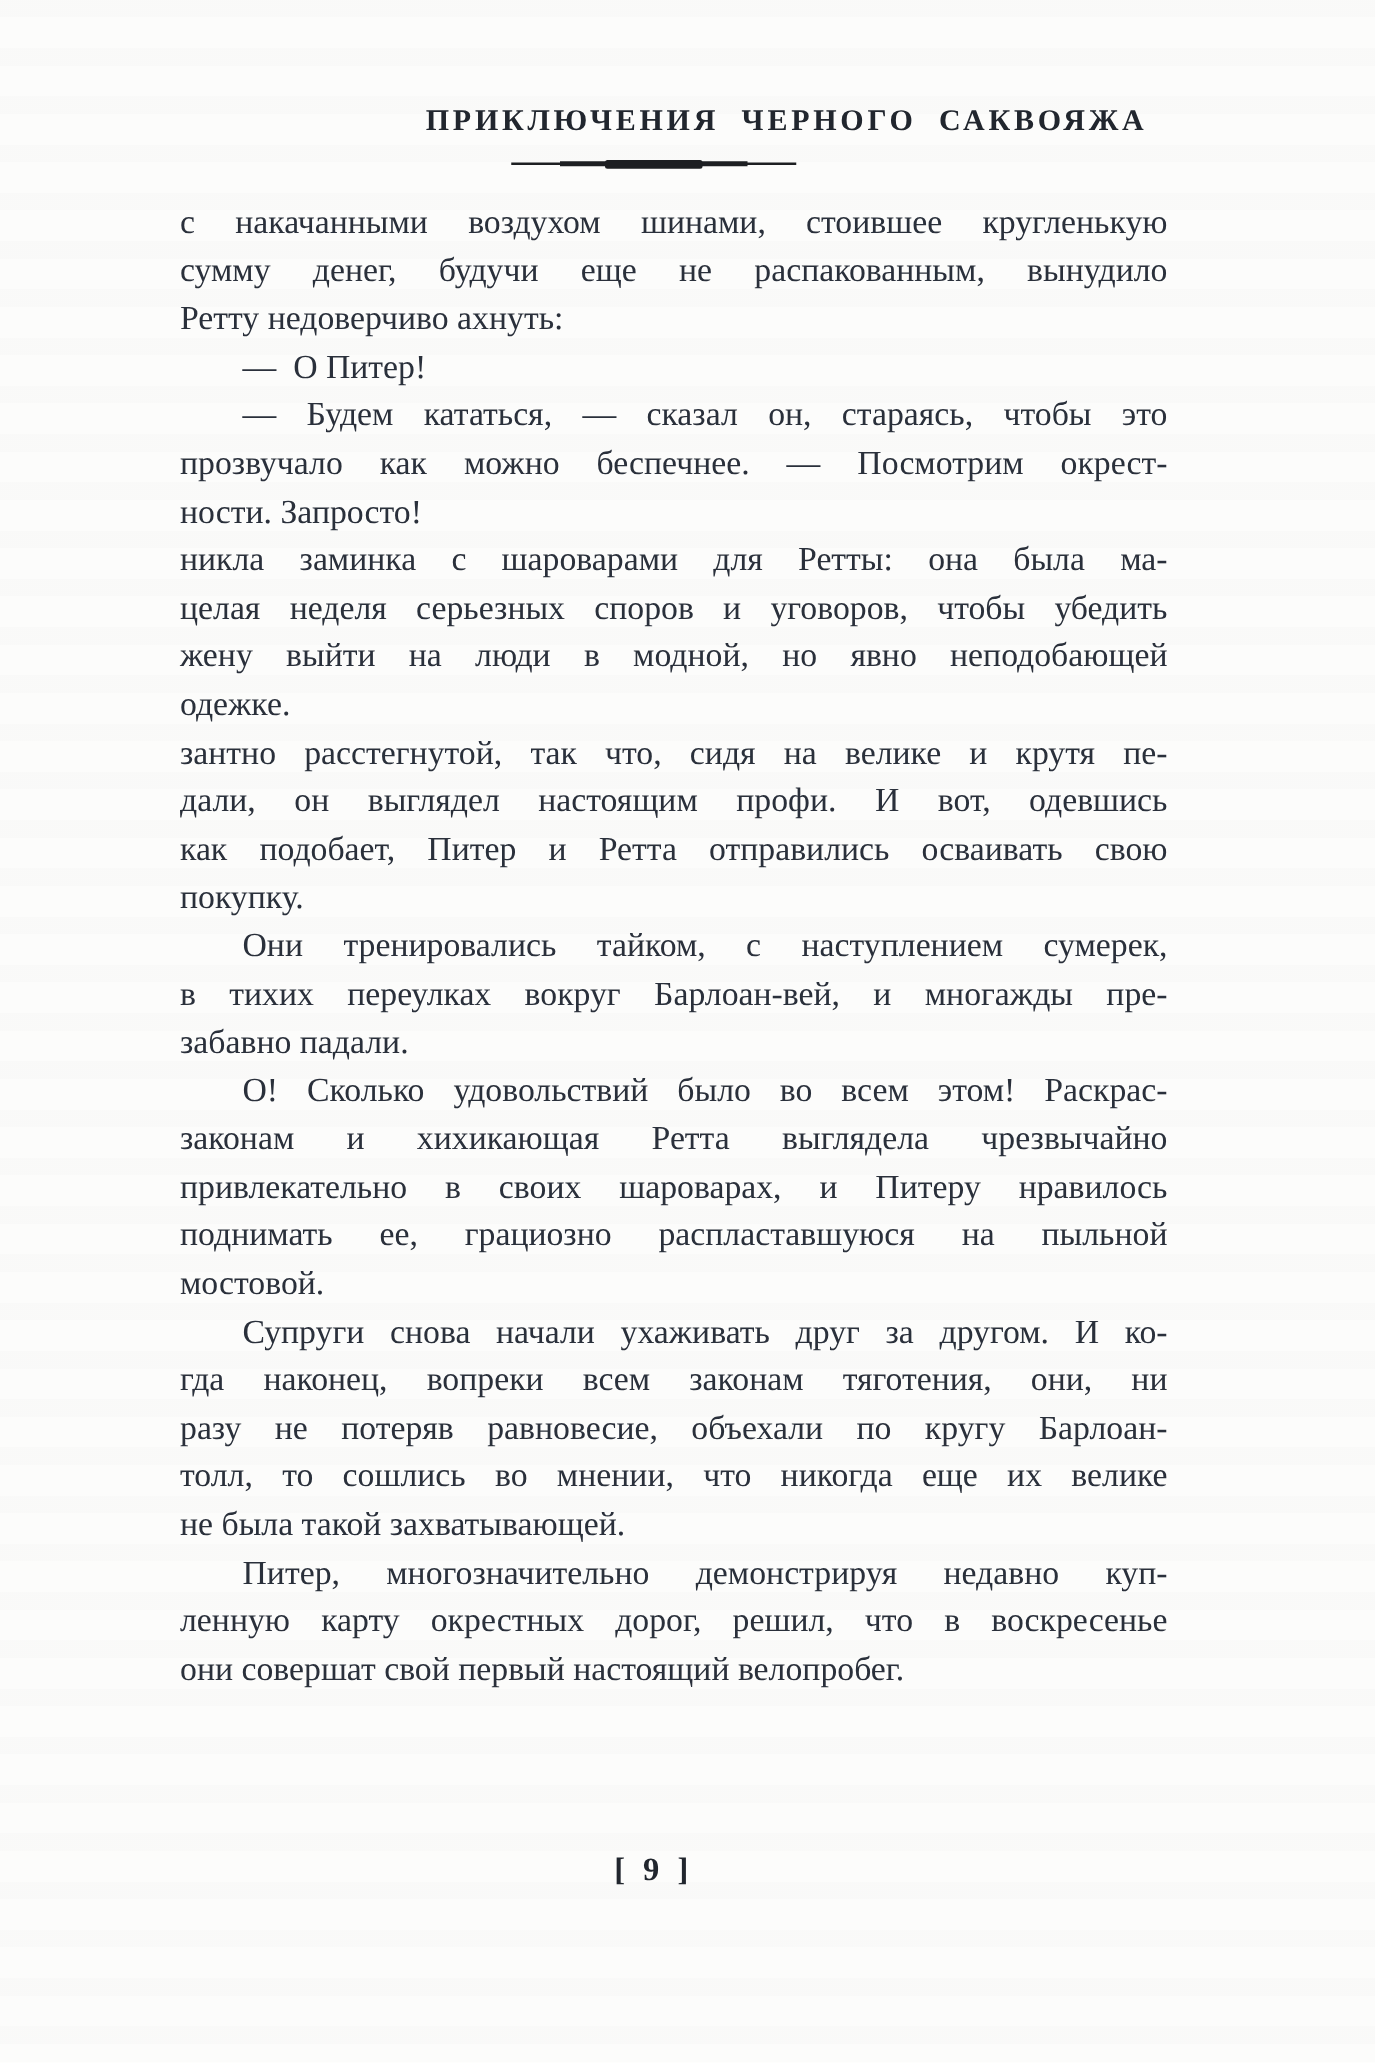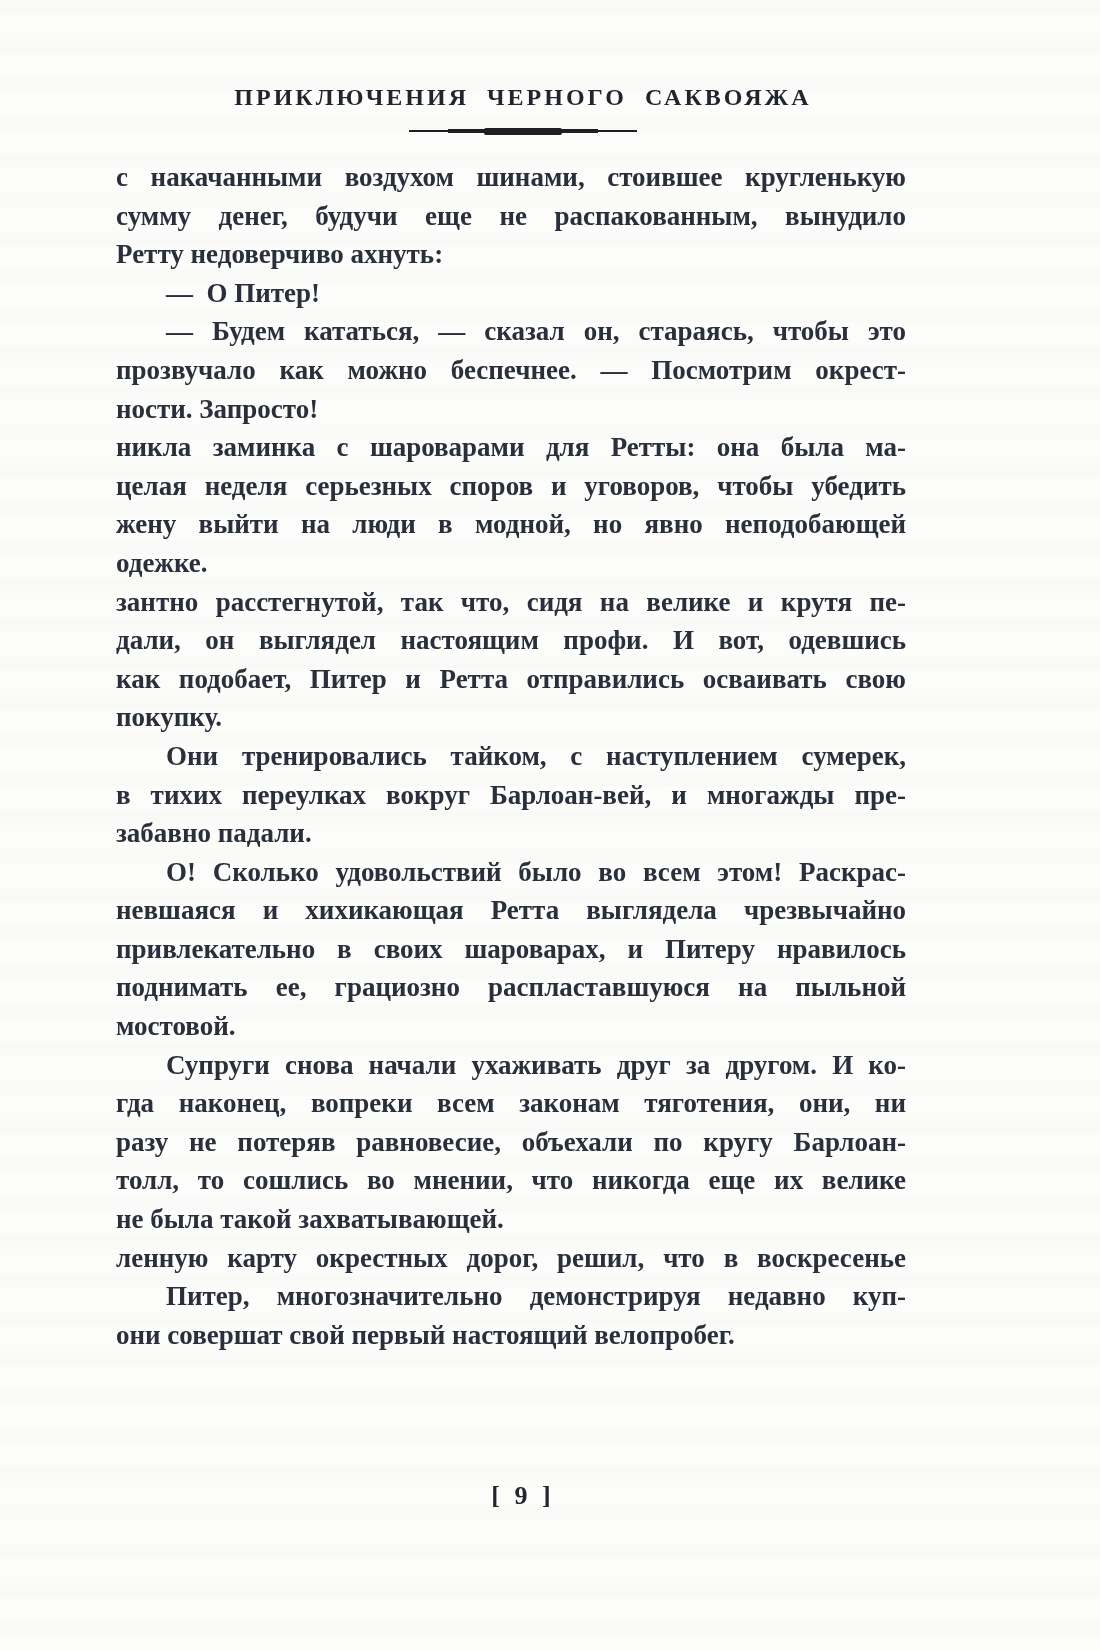--- a/index.html
+++ b/index.html
@@ -27,21 +27,21 @@
       repeating-linear-gradient(180deg,
         rgba(110,110,115,0.035) 0px, rgba(110,110,115,0.035) 14px,
         rgba(255,255,255,0) 14px, rgba(255,255,255,0) 38.6px);
     opacity: 0.55;
   }
   .running-head {
     position: absolute;
     top: 84px;
     left: 128px;
     width: 790px;
-    text-align: center;
+    text-align: right;
     font-size: 24px;
     font-weight: bold;
     letter-spacing: 3px;
     word-spacing: 9px;
     color: var(--heading-ink);
     white-space: nowrap;
   }
   .divider {
     position: absolute;
     top: 126px;
@@ -53,24 +53,23 @@
     position: absolute;
     left: 50%;
     background: #1d1f22;
   }
   .divider .bar.thin  { top: 4px;   width: 228px; height: 1.5px; margin-left: -114px; }
   .divider .bar.mid   { top: 3px;   width: 150px; height: 3.5px; margin-left: -75px; }
   .divider .bar.thick { top: 1.5px; width: 78px;  height: 7px;   margin-left: -39px; border-radius: 2px; }
   .body-text {
     position: absolute;
     top: 158px;
-    left: 116px;
+    left: 144px;
     width: 790px;
     font-size: 27px;
-    font-weight: bold;
   }
   .line {
     height: 38.6px;
     line-height: 38.6px;
     text-align: justify;
     text-align-last: left;
     white-space: normal;
   }
   .line.justify { text-align-last: justify; }
   .line.indent { padding-left: 50px; }
@@ -113,28 +112,28 @@
       <div class="line justify">жену выйти на люди в модной, но явно неподобающей</div>
       <div class="line">одежке.</div>
       <div class="line justify">зантно расстегнутой, так что, сидя на велике и крутя пе-</div>
       <div class="line justify">дали, он выглядел настоящим профи. И вот, одевшись</div>
       <div class="line justify">как подобает, Питер и Ретта отправились осваивать свою</div>
       <div class="line">покупку.</div>
       <div class="line indent justify">Они тренировались тайком, с наступлением сумерек,</div>
       <div class="line justify">в тихих переулках вокруг Барлоан-вей, и многажды пре-</div>
       <div class="line">забавно падали.</div>
       <div class="line indent justify">О! Сколько удовольствий было во всем этом! Раскрас-</div>
-      <div class="line justify">невшаяся и хихикающая Ретта выглядела чрезвычайно</div>
+      <div class="line justify">законам и хихикающая Ретта выглядела чрезвычайно</div>
       <div class="line justify">привлекательно в своих шароварах, и Питеру нравилось</div>
       <div class="line justify">поднимать ее, грациозно распластавшуюся на пыльной</div>
       <div class="line">мостовой.</div>
       <div class="line indent justify">Супруги снова начали ухаживать друг за другом. И ко-</div>
       <div class="line justify">гда наконец, вопреки всем законам тяготения, они, ни</div>
       <div class="line justify">разу не потеряв равновесие, объехали по кругу Барлоан-</div>
       <div class="line justify">толл, то сошлись во мнении, что никогда еще их велике</div>
       <div class="line">не была такой захватывающей.</div>
+      <div class="line indent justify">Питер, многозначительно демонстрируя недавно куп-</div>
       <div class="line justify">ленную карту окрестных дорог, решил, что в воскресенье</div>
-      <div class="line indent justify">Питер, многозначительно демонстрируя недавно куп-</div>
       <div class="line">они совершат свой первый настоящий велопробег.</div>
     </div>
 
   <div class="page-number">[ 9 ]</div>
 </div>
 
 </body></html>

